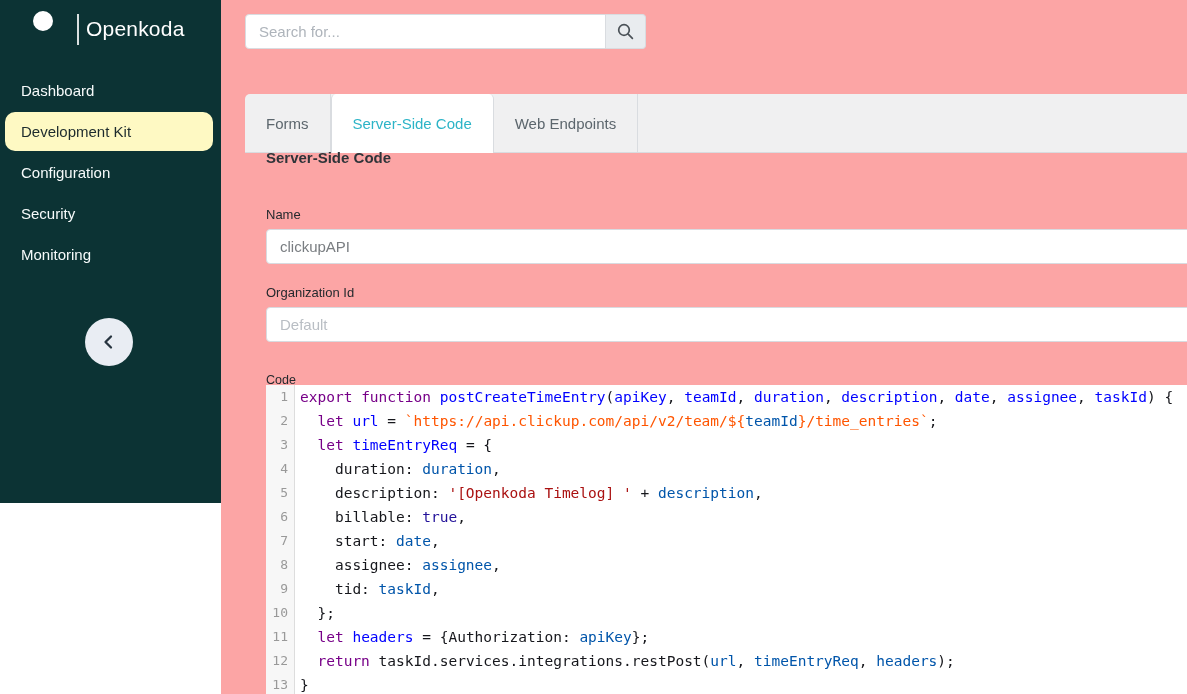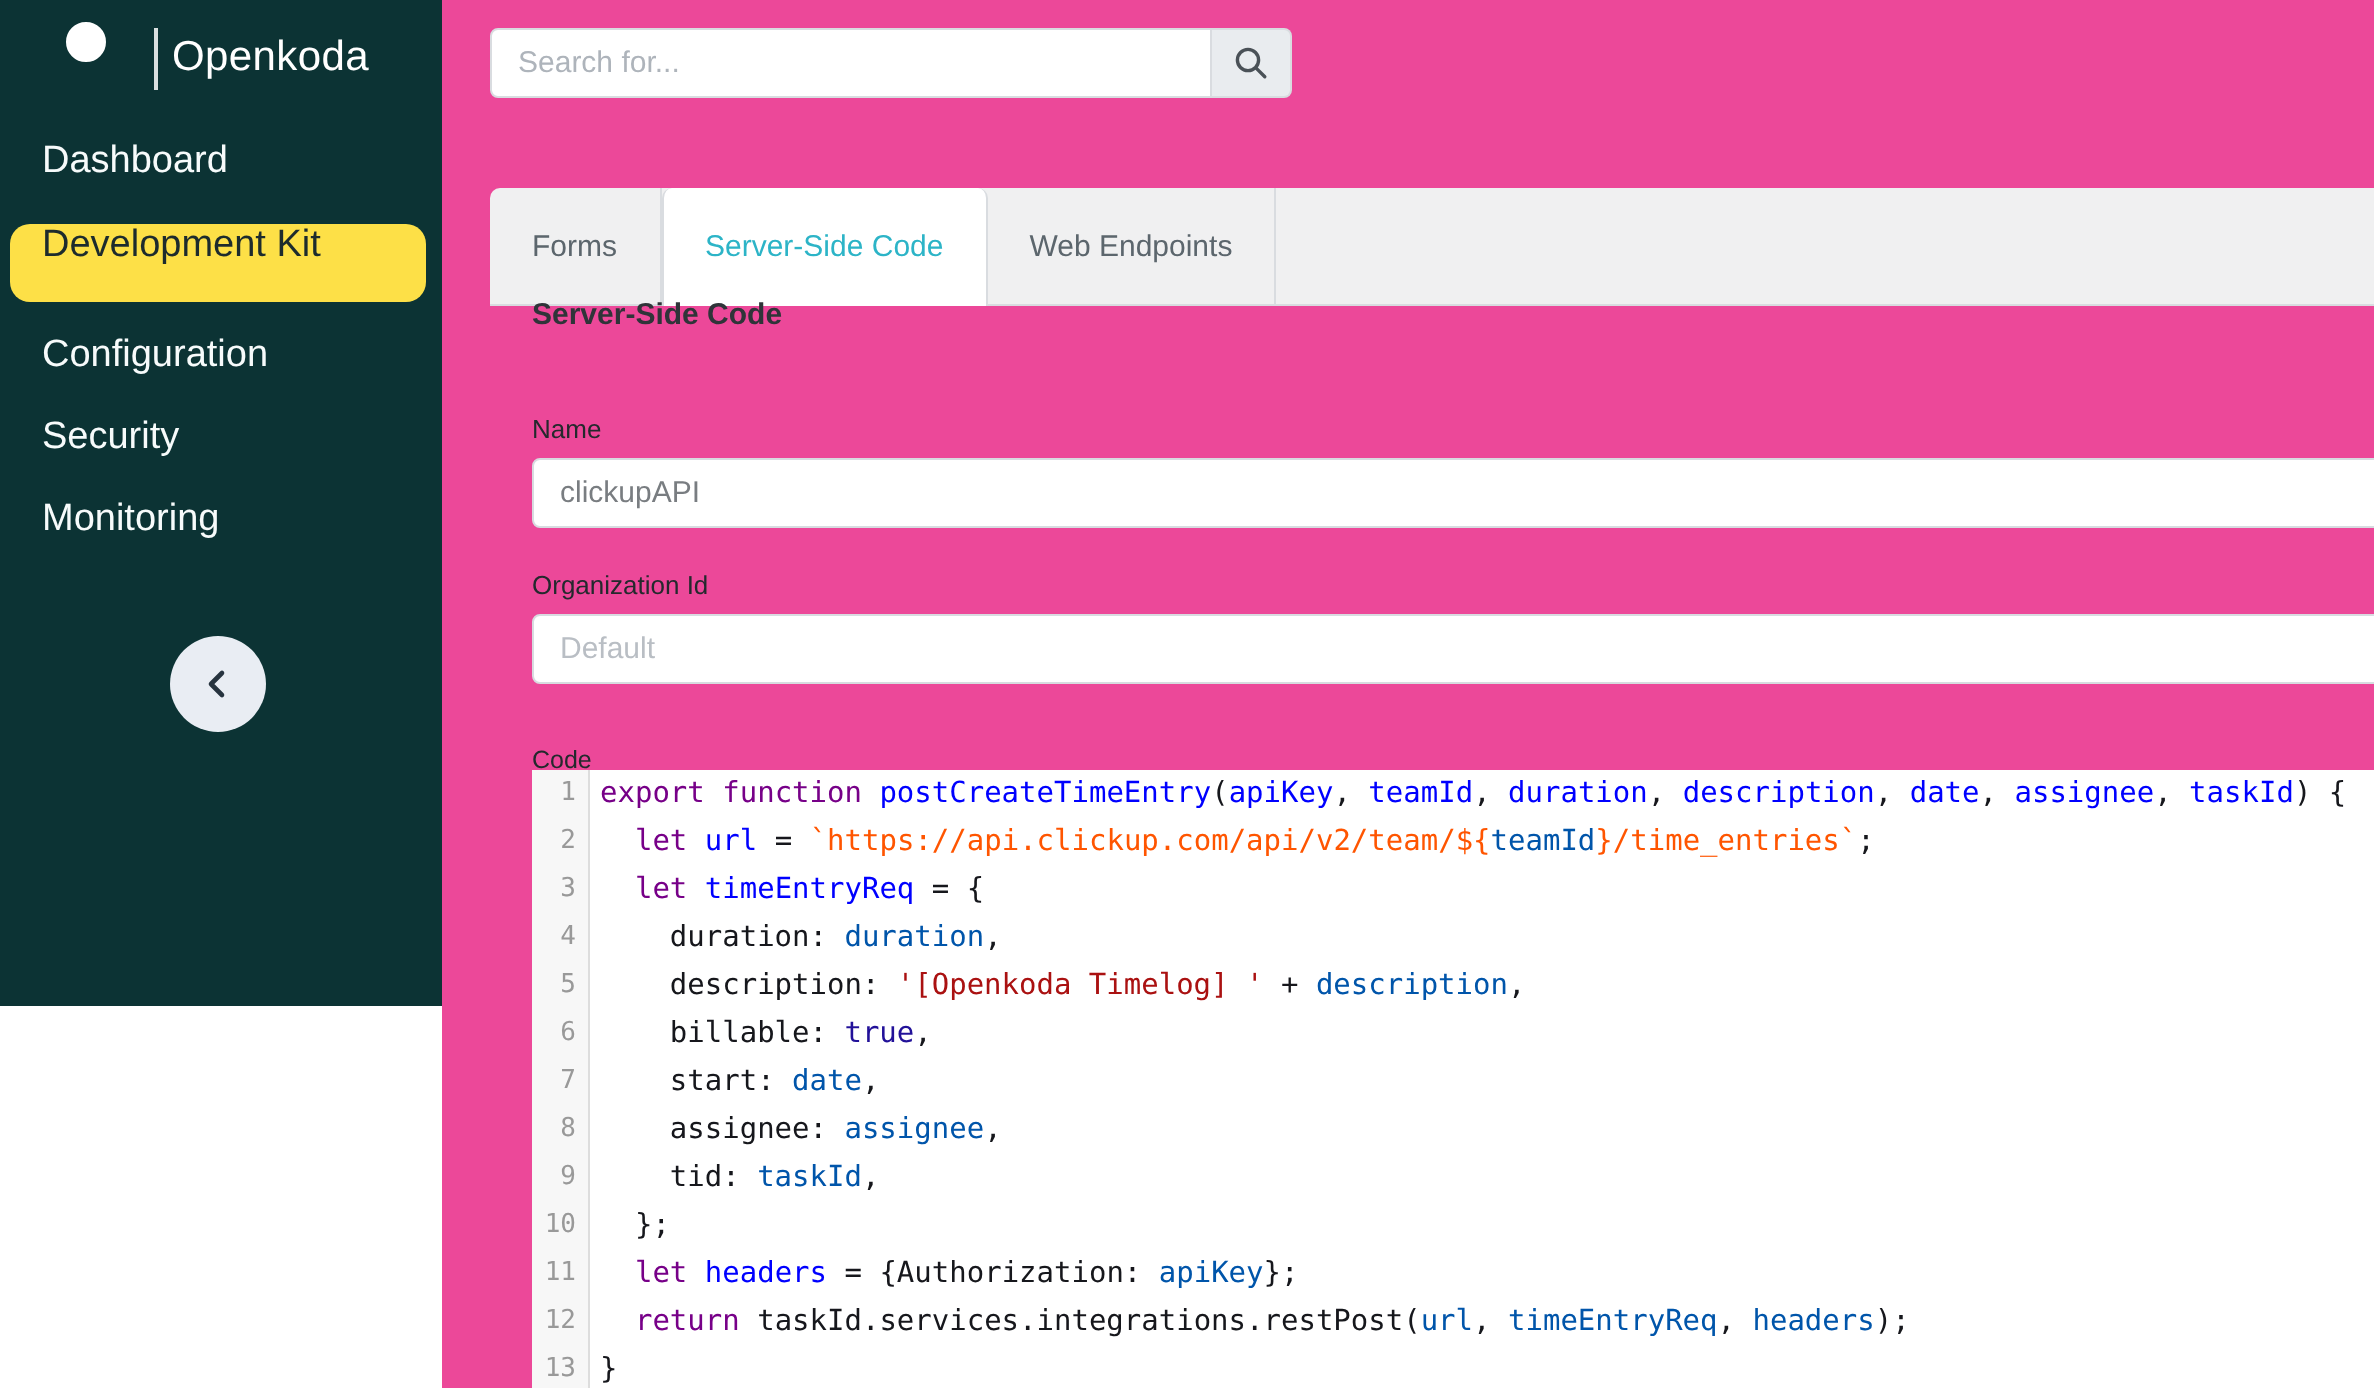--- a/index.html
+++ b/index.html
@@ -24,35 +24,35 @@
   .logo-divider {
     position:absolute; left:77px; top:14px; width:2px; height:31px;
     background:rgba(255,255,255,0.85);
   }
   .logo-text {
     position:absolute; left:86px; top:17px; font-size:21px; color:#ffffff;
     font-weight:500; letter-spacing:0.2px;
   }
   .nav { position:absolute; left:0; top:70px; width:221px; }
   .nav-item {
-    height:41px; display:flex; padding-left:21px;
-    color:#f7fbfb; font-size:19px; cursor:pointer;
+    height:41px; display:flex; align-items:center; padding-left:21px;
+    color:#f7fbfb; font-size:15px; cursor:pointer;
   }
   .nav-item.active {
-    background:#fde047; color:#1d2b2d; border-radius:10px;
-    margin:1px 8px 16px 5px; height:39px; padding-left:16px;
+    background:#fef9c3; color:#1d2b2d; border-radius:10px;
+    margin:1px 8px 1px 5px; height:39px; padding-left:16px;
   }
   .collapse-btn {
     position:absolute; left:85px; top:318px; width:48px; height:48px;
     border-radius:50%; background:#e9edf3; border:none; cursor:pointer;
     display:flex; align-items:center; justify-content:center; padding:0;
   }
 
   
-  .main { position:absolute; left:221px; top:0; right:0; bottom:0; background:#ec4899; }
+  .main { position:absolute; left:221px; top:0; right:0; bottom:0; background:#fca5a5; }
 
   .search-row { position:absolute; top:14px; left:24px; display:flex; }
   .search-input {
     width:361px; height:35px; border:1px solid #d9dce0; border-right:1px solid #d9dce0;
     border-radius:4px 0 0 4px; padding:0 13px; font-size:15px; color:#6d7277;
     font-family:"Liberation Sans", sans-serif; outline:none;
   }
   .search-input::placeholder { color:#aeb4bb; }
   .search-btn {
     width:40px; height:35px; background:#e9ecef; border:1px solid #d9dce0;

